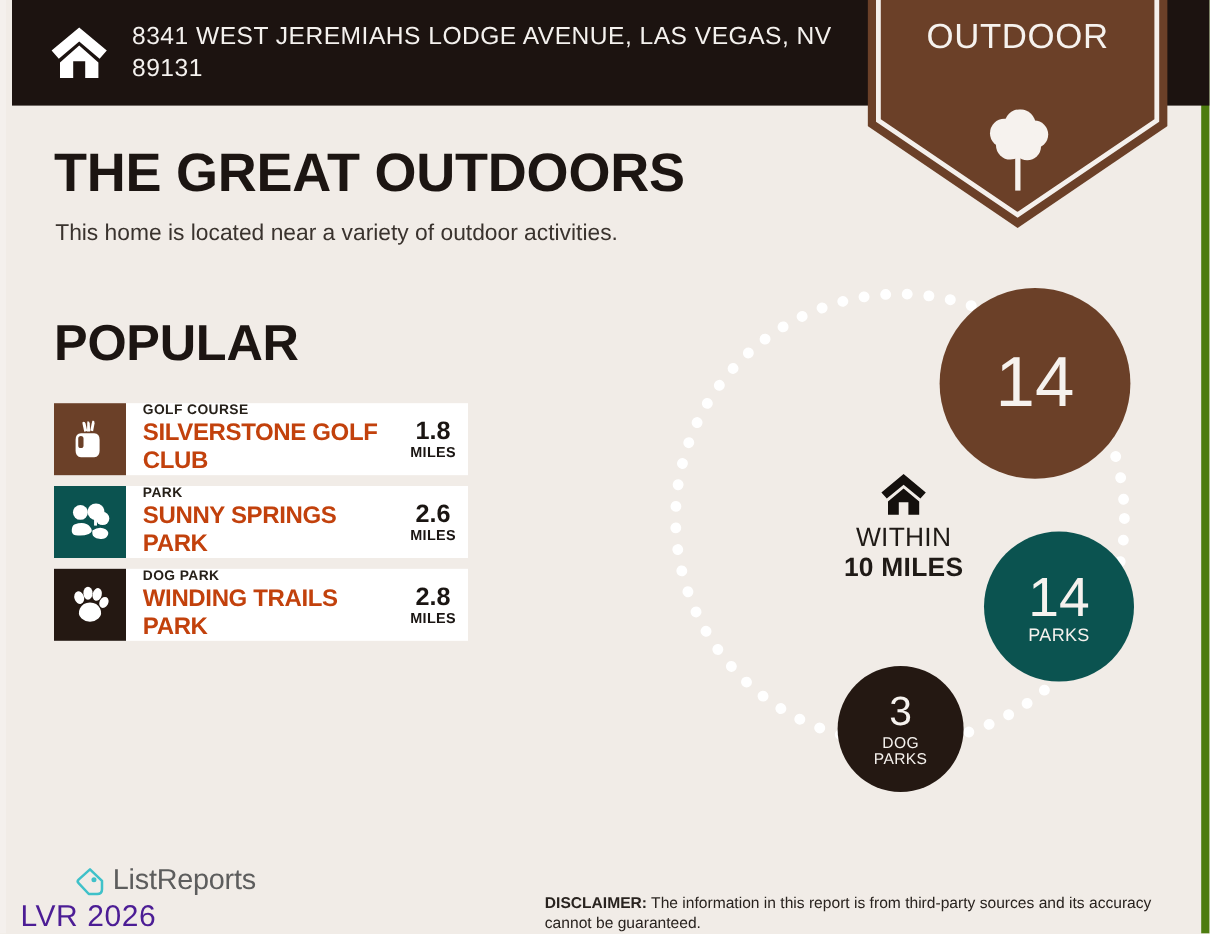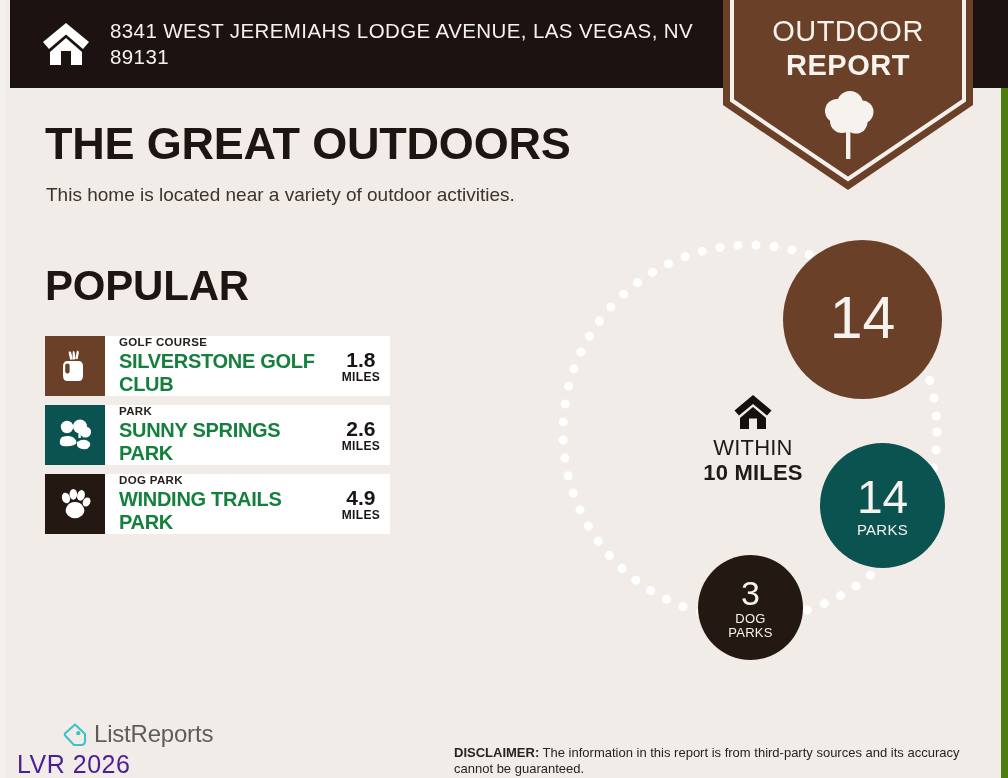--- a/index.html
+++ b/index.html
@@ -91,21 +91,21 @@
   .row-body{
     flex:1 1 auto;display:flex;align-items:center;justify-content:space-between;
     padding:0 10px 0 14px;
   }
   .row-text{display:flex;flex-direction:column;justify-content:center;}
   .row-cat{
     font-size:11.5px;font-weight:700;color:#262019;letter-spacing:.35px;
     line-height:13px;text-transform:uppercase;
   }
   .row-name{
-    font-size:20px;font-weight:700;color:#15803d;letter-spacing:-0.3px;
+    font-size:20px;font-weight:700;color:#c2410c;letter-spacing:-0.3px;
     line-height:23px;margin-top:1px;text-transform:uppercase;
   }
   .row-dist{text-align:center;flex:0 0 auto;padding-left:6px;}
   .dist-num{
     font-size:21px;font-weight:700;color:#1a1512;line-height:21px;display:block;
   }
   .dist-unit{
     font-size:12px;font-weight:700;color:#1a1512;line-height:14px;display:block;
     letter-spacing:.3px;
   }
@@ -189,21 +189,20 @@
     </div>
   </div>
 
   <div class="badge">
     <svg width="250" height="195" viewBox="0 0 250 195">
       <path d="M0 0 L250 0 L250 110 L125 195 L0 110 Z" fill="#6b4028"></path>
       <path d="M9 0 L241 0 L241 105.5 L125 184 L9 105.5 Z" fill="none" stroke="#f4f0ec" stroke-width="4"></path>
     </svg>
     <div class="badge-text">
       <span class="badge-l1">OUTDOOR</span>
-      <span class="badge-l2">REPORT</span>
     </div>
     <div class="badge-tree">
       <svg width="56" height="68" viewBox="0 0 56 68">
         <g fill="#f6f2ee">
           <circle cx="17" cy="20" r="12"></circle>
           <circle cx="30" cy="13" r="13"></circle>
           <circle cx="42" cy="21" r="11.5"></circle>
           <circle cx="22" cy="30" r="12"></circle>
           <circle cx="36" cy="31" r="11.5"></circle>
           <rect x="26" y="24" width="4.4" height="44"></rect>
@@ -280,21 +279,21 @@
             <path d="M16 14 q6 0 8.4 5 q2.4 5 -1.4 8.4 q-3.2 2.8 -7 2.8 q-3.8 0 -7 -2.8 q-3.8 -3.4 -1.4 -8.4 q2.4 -5 8.4 -5z"></path>
           </g>
         </svg>
       </div>
       <div class="row-body">
         <div class="row-text">
           <span class="row-cat">DOG PARK</span>
           <span class="row-name">WINDING TRAILS PARK</span>
         </div>
         <div class="row-dist">
-          <span class="dist-num">4.9</span>
+          <span class="dist-num">2.8</span>
           <span class="dist-unit">MILES</span>
         </div>
       </div>
     </div>
 
   </div>
 
   <div class="diagram">
     <svg class="ring" width="430" height="450" viewBox="0 0 430 450">
       <circle cx="200" cy="207" r="187" fill="none" stroke="#ffffff" stroke-width="9" stroke-linecap="round" stroke-dasharray="0.1 18"></circle>

